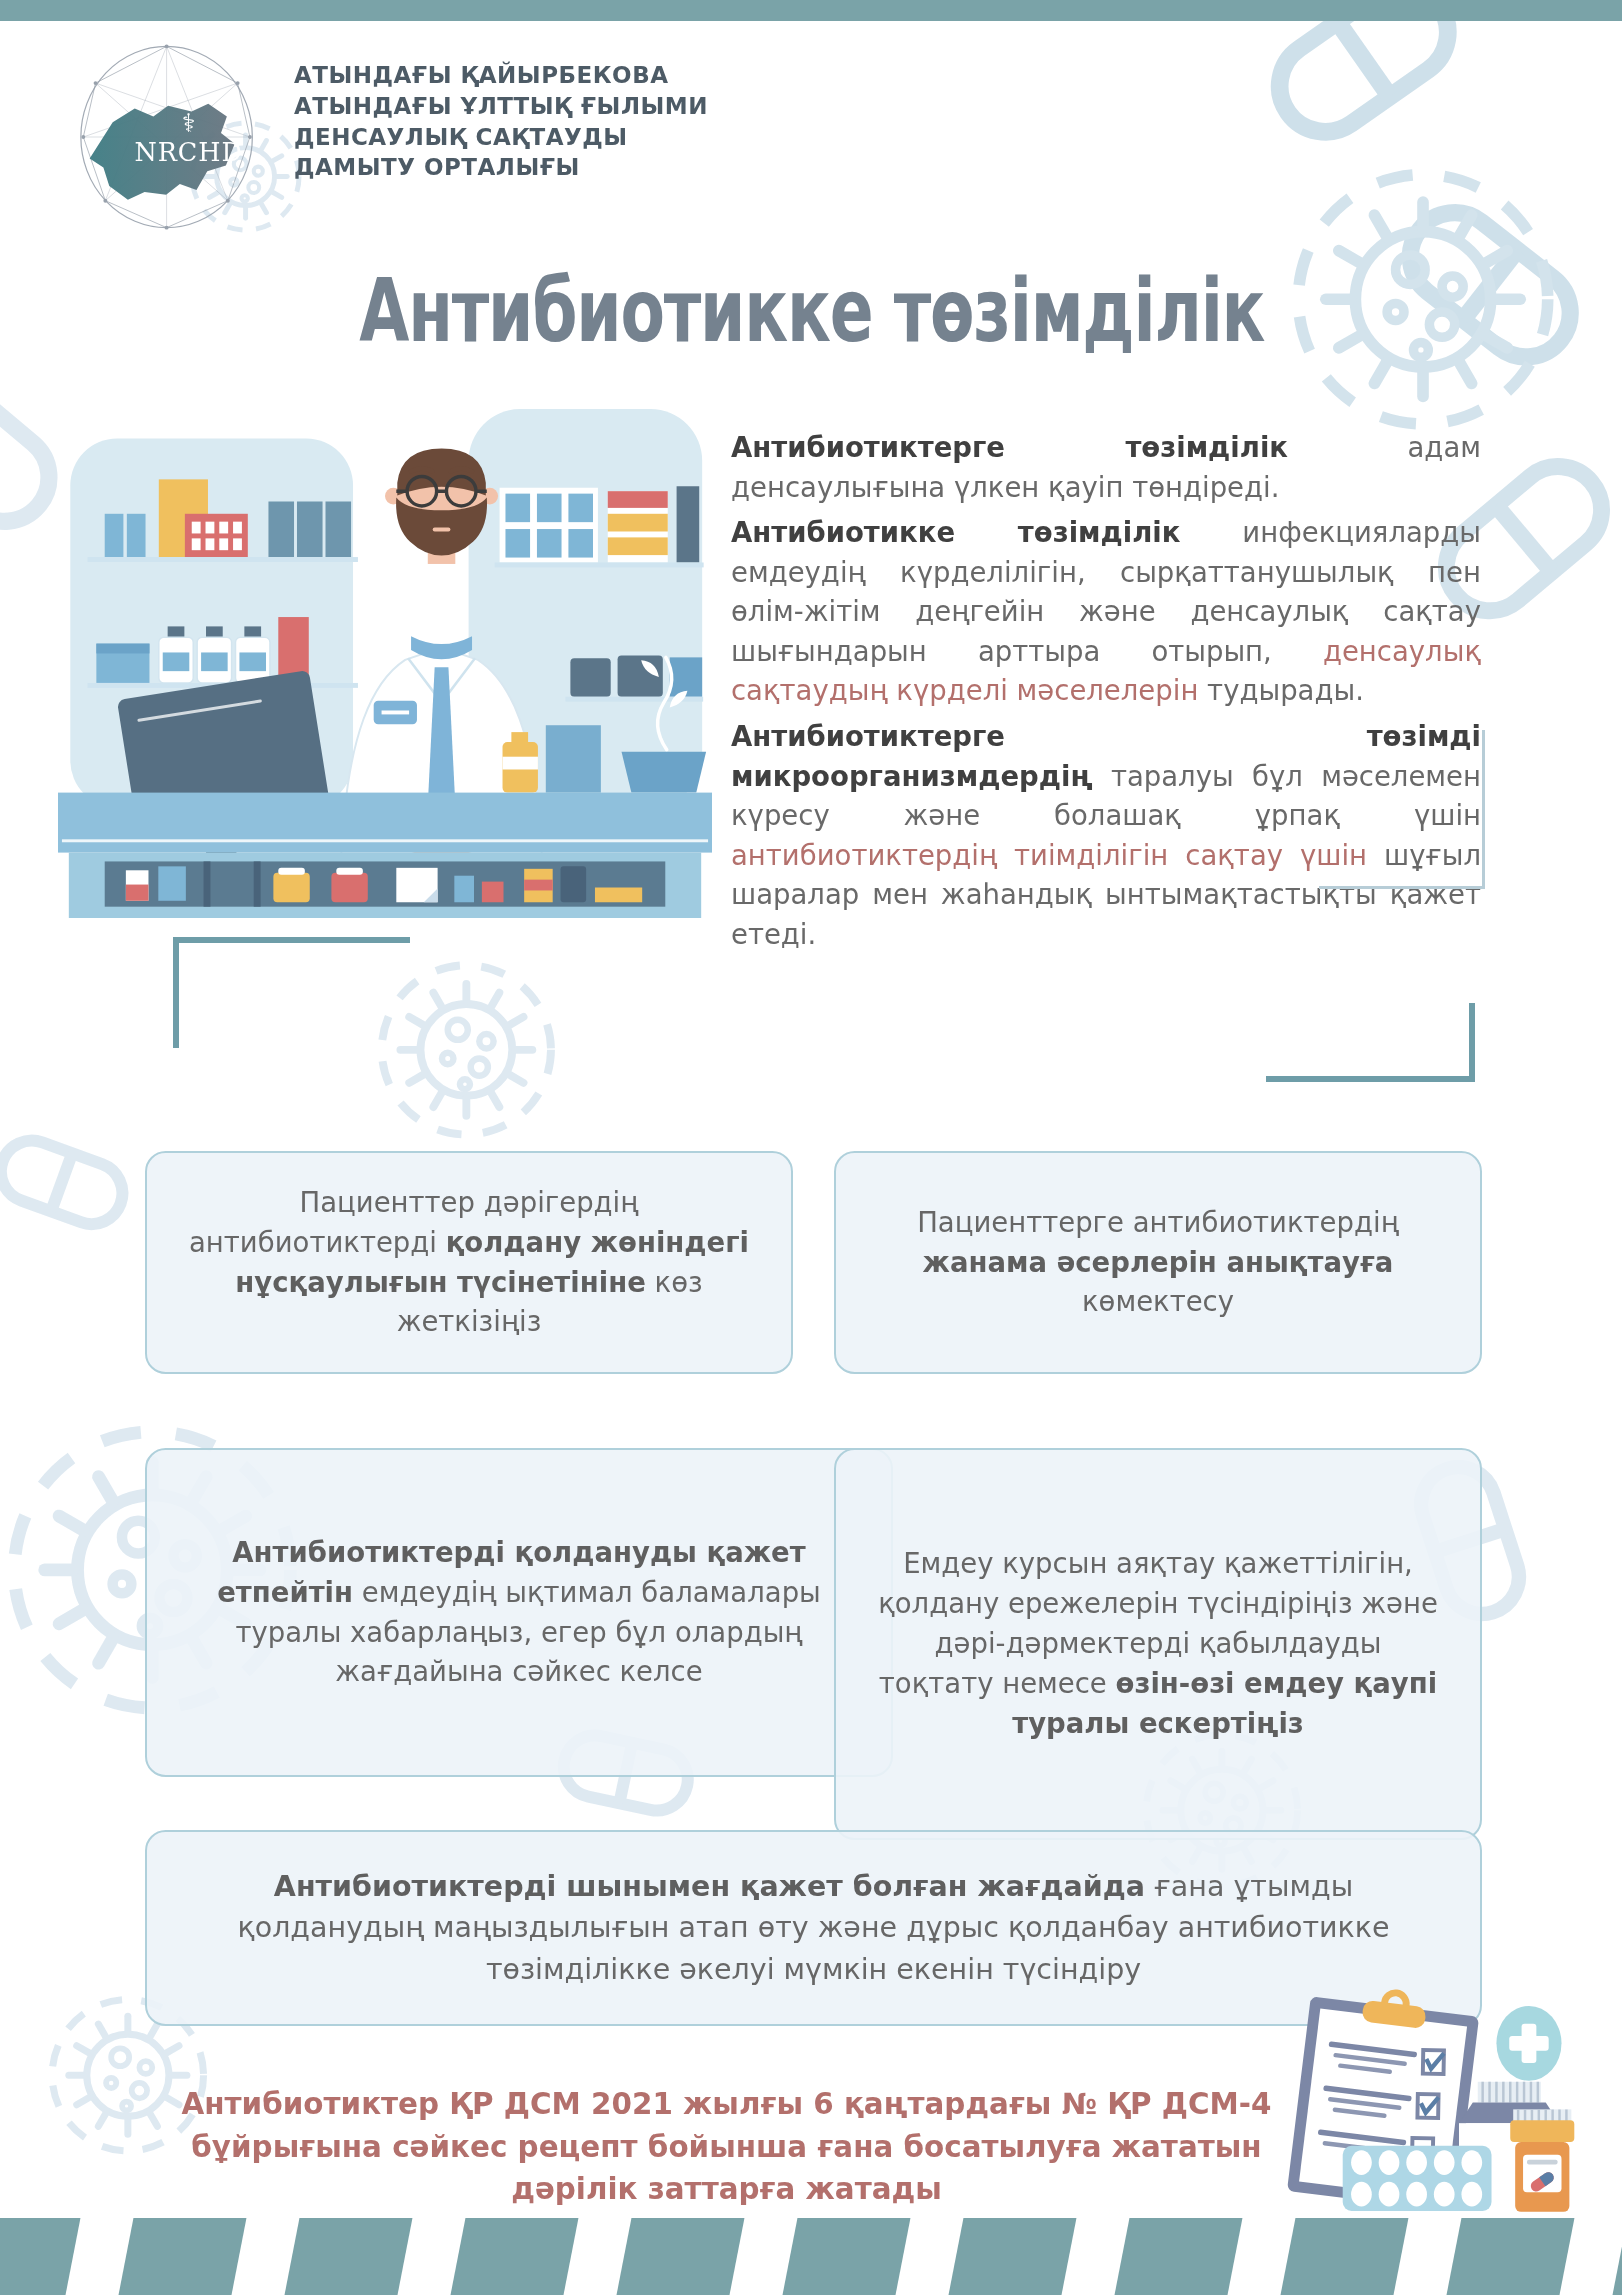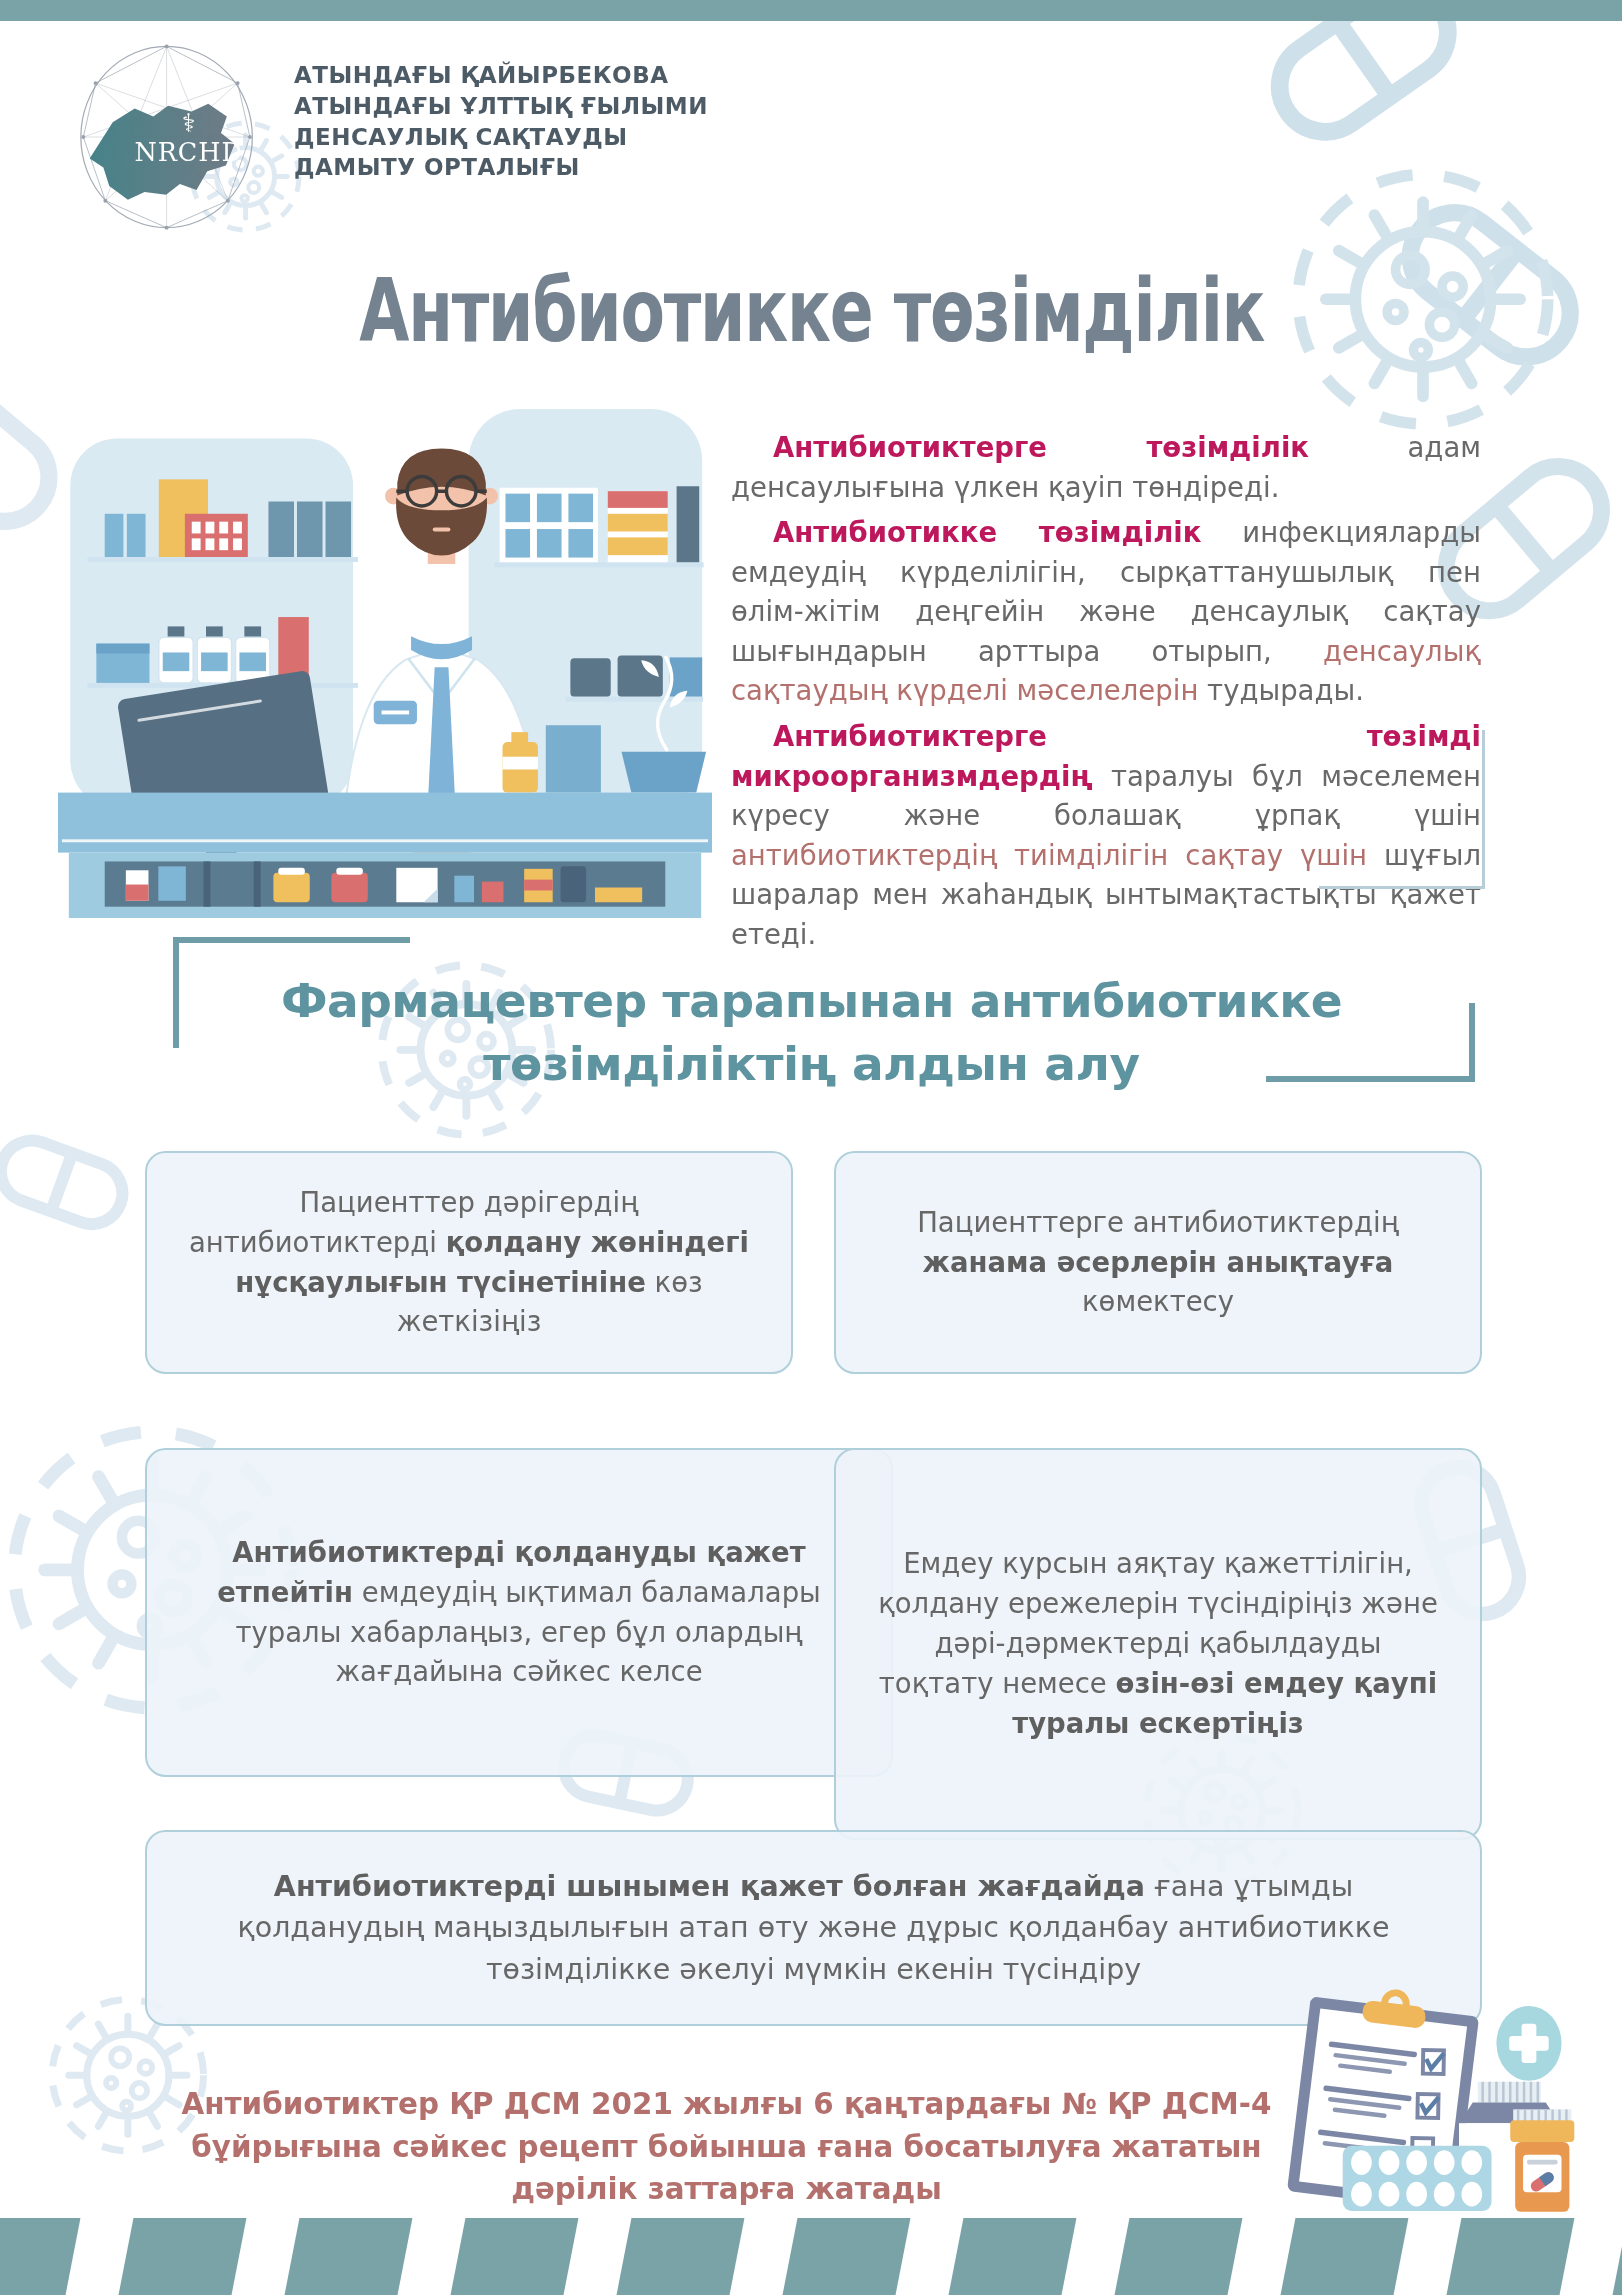--- a/index.html
+++ b/index.html
@@ -10,21 +10,21 @@
   .logo{position:absolute;left:66px;top:39px;width:211px;height:196px;}
   .org{position:absolute;left:294px;top:60px;font-size:23px;font-weight:bold;color:#4d5b66;
        line-height:1.34;letter-spacing:0.5px;}
   .title-wrap{position:absolute;top:265px;left:0;right:0;text-align:center;}
   .title{display:inline-block;font-size:79px;font-weight:bold;color:#75828f;
          transform:scale(0.82,1.1);letter-spacing:-1.5px;white-space:nowrap;}
   .hero-art{position:absolute;left:58px;top:382px;width:654px;height:536px;}
   .intro{position:absolute;left:731px;top:428px;width:750px;font-size:27.5px;line-height:1.44;
          color:#696969;text-align:justify;}
   .intro p{margin:0 0 5.9px 0;}
-  .lead{color:#be185d;font-weight:bold;margin-left:42px;}
+  .lead{color:#404040;font-weight:bold;}
   .hl{color:#b3706c;}
   .intro-bracket{position:absolute;left:1319px;top:730px;width:163px;height:156px;
          border-right:3.4px solid #b7cdd7;border-bottom:3.4px solid #b7cdd7;}
   .br-tl{position:absolute;left:173px;top:937px;width:231px;height:105px;
          border-left:6.4px solid #6e9da8;border-top:6.4px solid #6e9da8;}
   .br-br{position:absolute;left:1266px;top:1003px;width:203px;height:73px;
          border-right:6.4px solid #6e9da8;border-bottom:6.4px solid #6e9da8;}
   .section-heading{position:absolute;top:969px;left:50%;transform:translateX(-50%);width:1153px;
          text-align:center;font-size:47px;font-weight:bold;color:#5e93a0;line-height:1.35;letter-spacing:-0.5px;}
   .card{position:absolute;background:rgba(236,243,248,0.9);border:2px solid #afd0db;border-radius:20.6px;
@@ -289,21 +289,20 @@
 
   <div class="intro">
     <p><span class="lead">Антибиотиктерге төзімділік</span><span> адам денсаулығына үлкен қауіп төндіреді.</span></p>
     <p><span class="lead">Антибиотикке төзімділік</span><span> инфекцияларды емдеудің күрделілігін, сырқаттанушылық пен өлім-жітім деңгейін және денсаулық сақтау шығындарын арттыра отырып, </span><span class="hl">денсаулық сақтаудың күрделі мәселелерін</span><span> тудырады.</span></p>
     <p><span class="lead">Антибиотиктерге төзімді микроорганизмдердің</span><span> таралуы бұл мәселемен күресу және болашақ ұрпақ үшін </span><span class="hl">антибиотиктердің тиімділігін сақтау үшін</span><span> шұғыл шаралар мен жаһандық ынтымақтастықты қажет етеді.</span></p>
   </div>
   <div class="intro-bracket"></div>
 
   <div class="br-tl"></div>
   <div class="br-br"></div>
-  <div class="section-heading">Фармацевтер тарапынан антибиотикке төзімділіктің алдын алу</div>
 
   <div class="card card1">
     <p><span>Пациенттер дәрігердің антибиотиктерді </span><b>қолдану жөніндегі нұсқаулығын түсінетініне</b><span> көз жеткізіңіз</span></p>
   </div>
   <div class="card card2">
     <p><span>Пациенттерге антибиотиктердің </span><b>жанама әсерлерін анықтауға</b><span> көмектесу</span></p>
   </div>
   <div class="card card3">
     <p><span></span><b>Антибиотиктерді қолдануды қажет етпейтін</b><span> емдеудің ықтимал баламалары туралы хабарлаңыз, егер бұл олардың жағдайына сәйкес келсе</span></p>
   </div>

